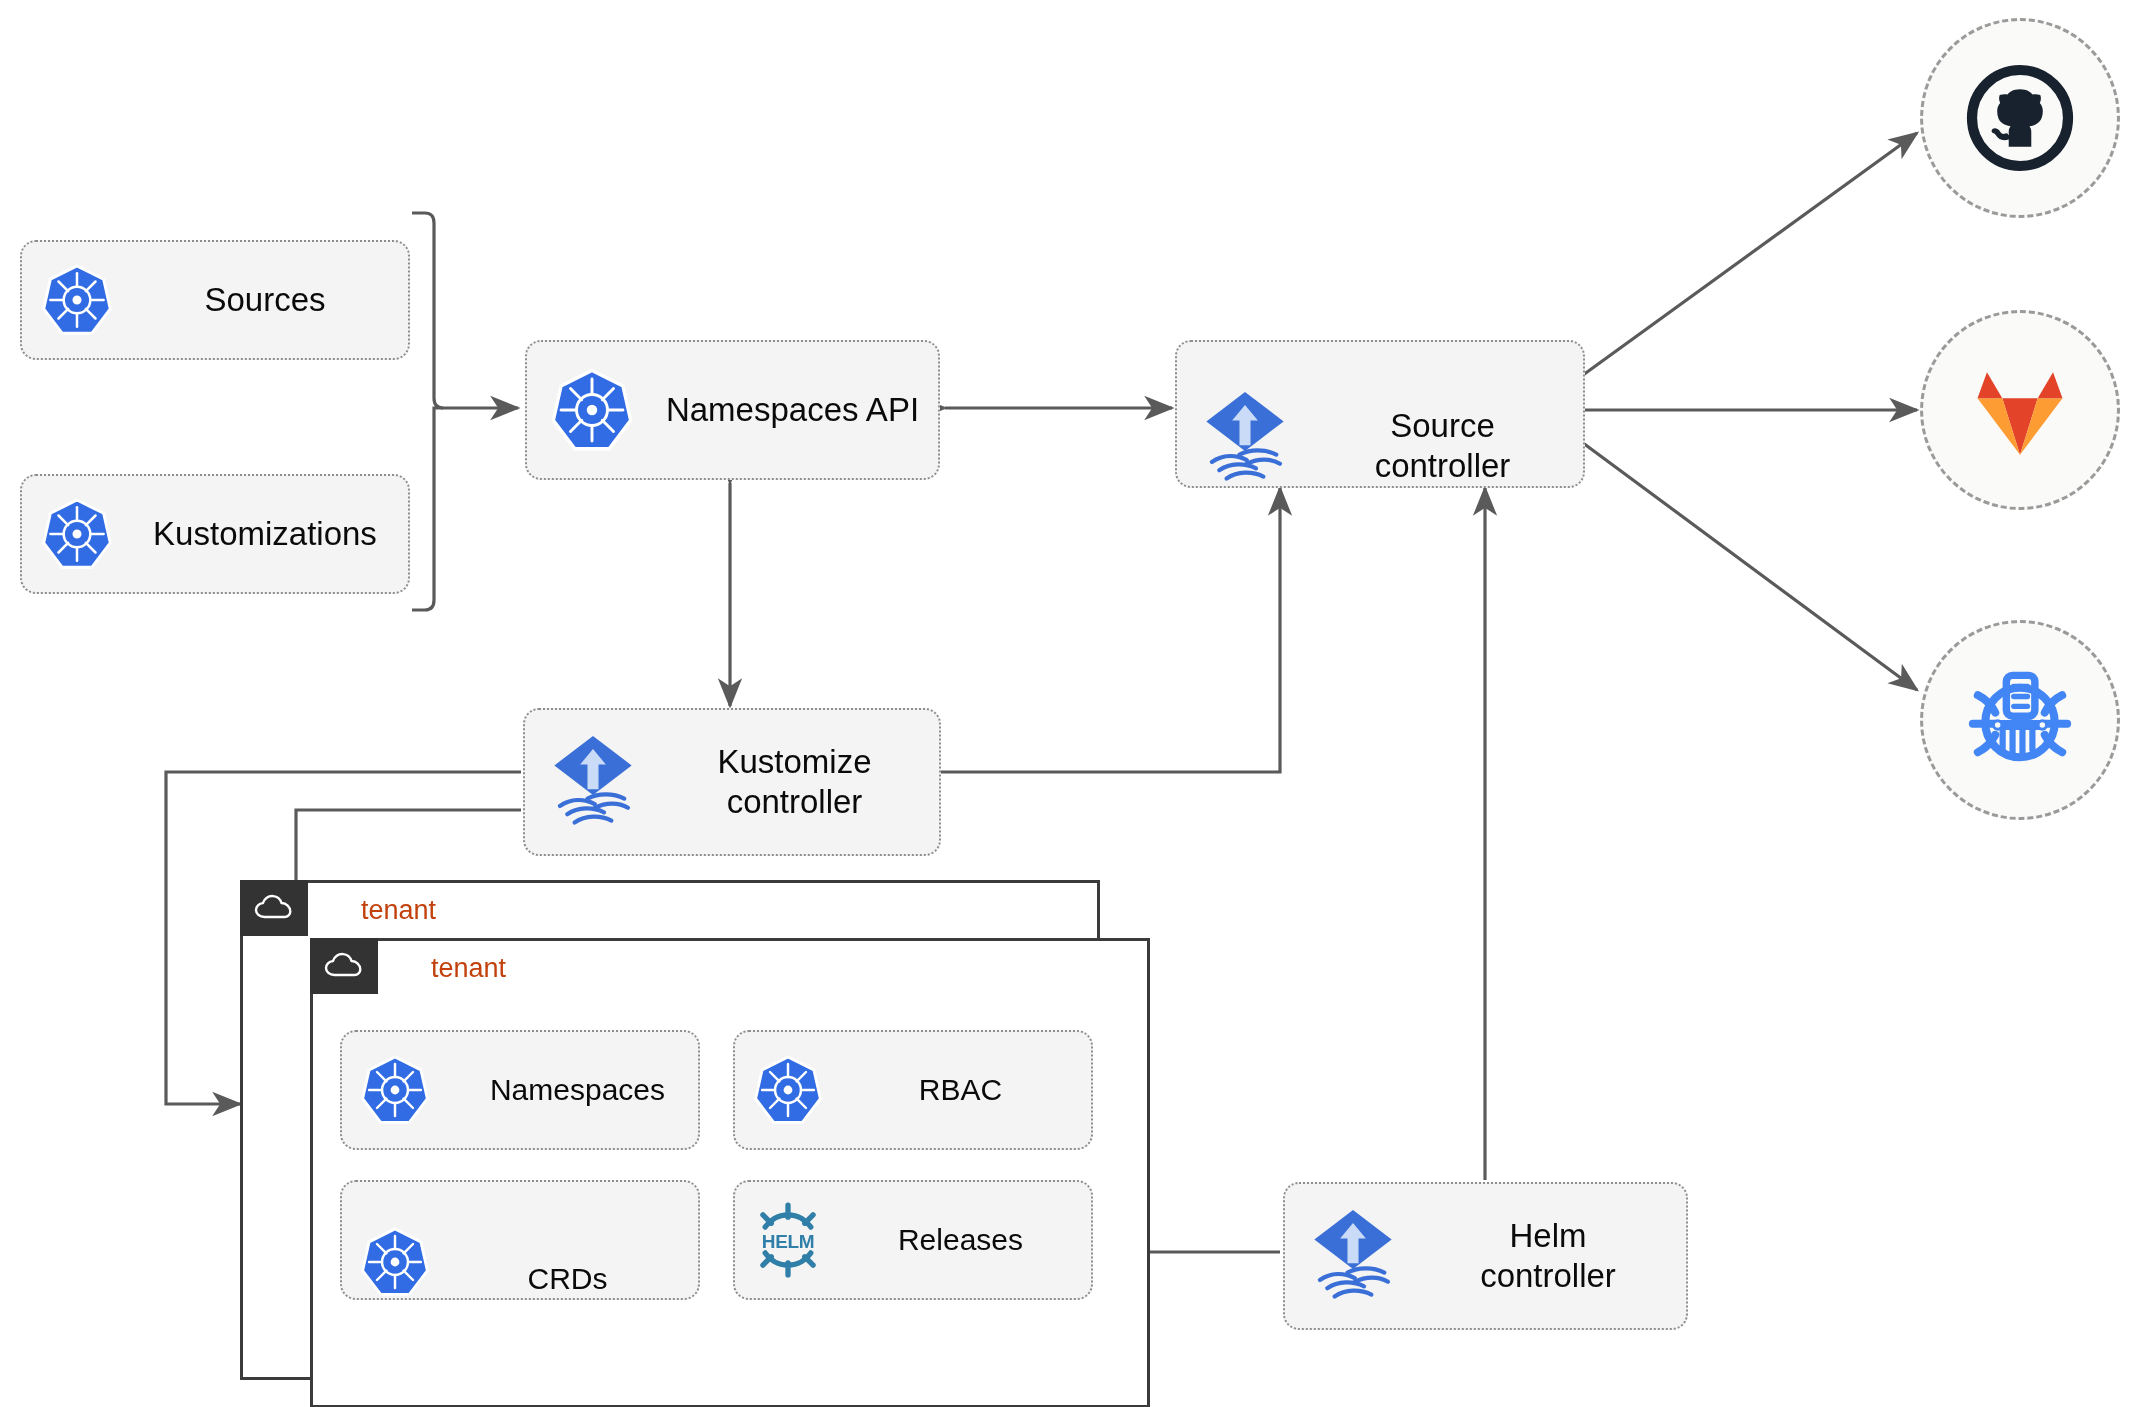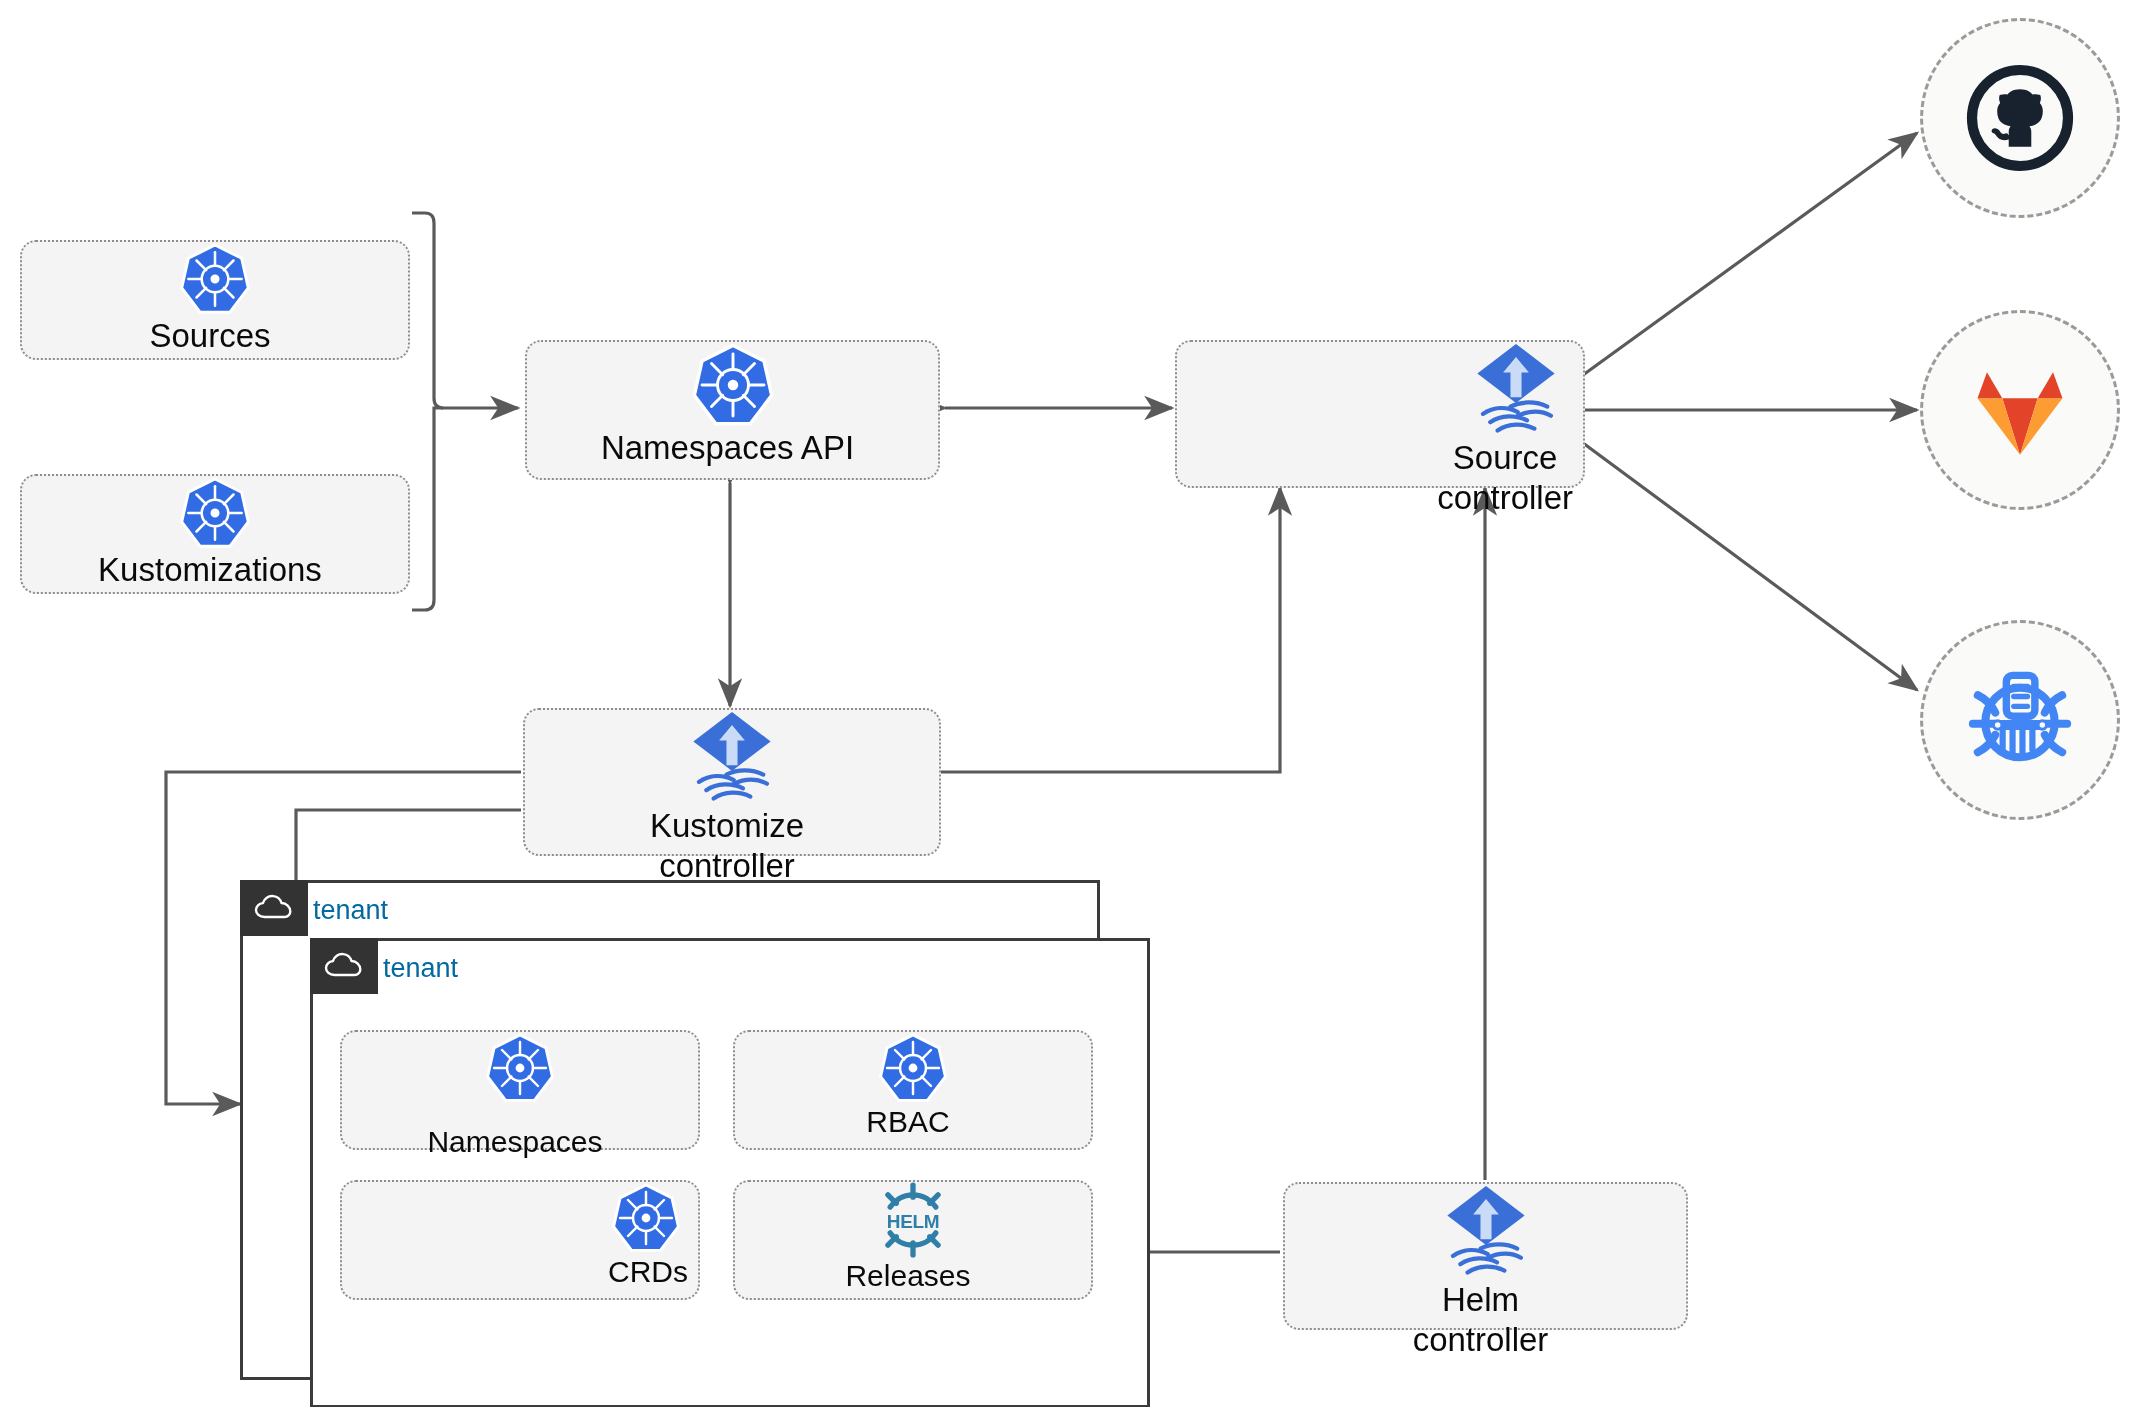--- a/index.html
+++ b/index.html
@@ -27,21 +27,21 @@
   }
 
   
   .card {
     position: absolute;
     box-sizing: border-box;
     background: #f4f4f4;
     border: 2.5px dotted #8d8d8d;
     border-radius: 16px;
     display: flex;
-    flex-direction: column;
+    flex-direction: row;
     align-items: center;
     z-index: 5;
   }
   .card .ico {
     flex: 0 0 auto;
     display: flex;
     align-items: center;
     justify-content: center;
   }
   .card .lbl {
@@ -87,21 +87,22 @@
     padding: 0 14px;
     box-sizing: border-box;
   }
   .tenant .tname {
     position: absolute;
     top: 2px;
     height: 50px;
     display: flex;
     align-items: center;
     font-size: 27px;
-    color: #0369a1;
+    color: #c2410c;
+    margin-left: 48px;
   }
 </style>
 </head>
 <body>
 
 <div id="canvas">
 
   <svg id="edges" viewBox="0 0 2144 1407" xmlns="http://www.w3.org/2000/svg">
     <defs>
       <marker id="ah" markerWidth="12" markerHeight="12" refX="9.2" refY="4.2" orient="auto" markerUnits="strokeWidth">

